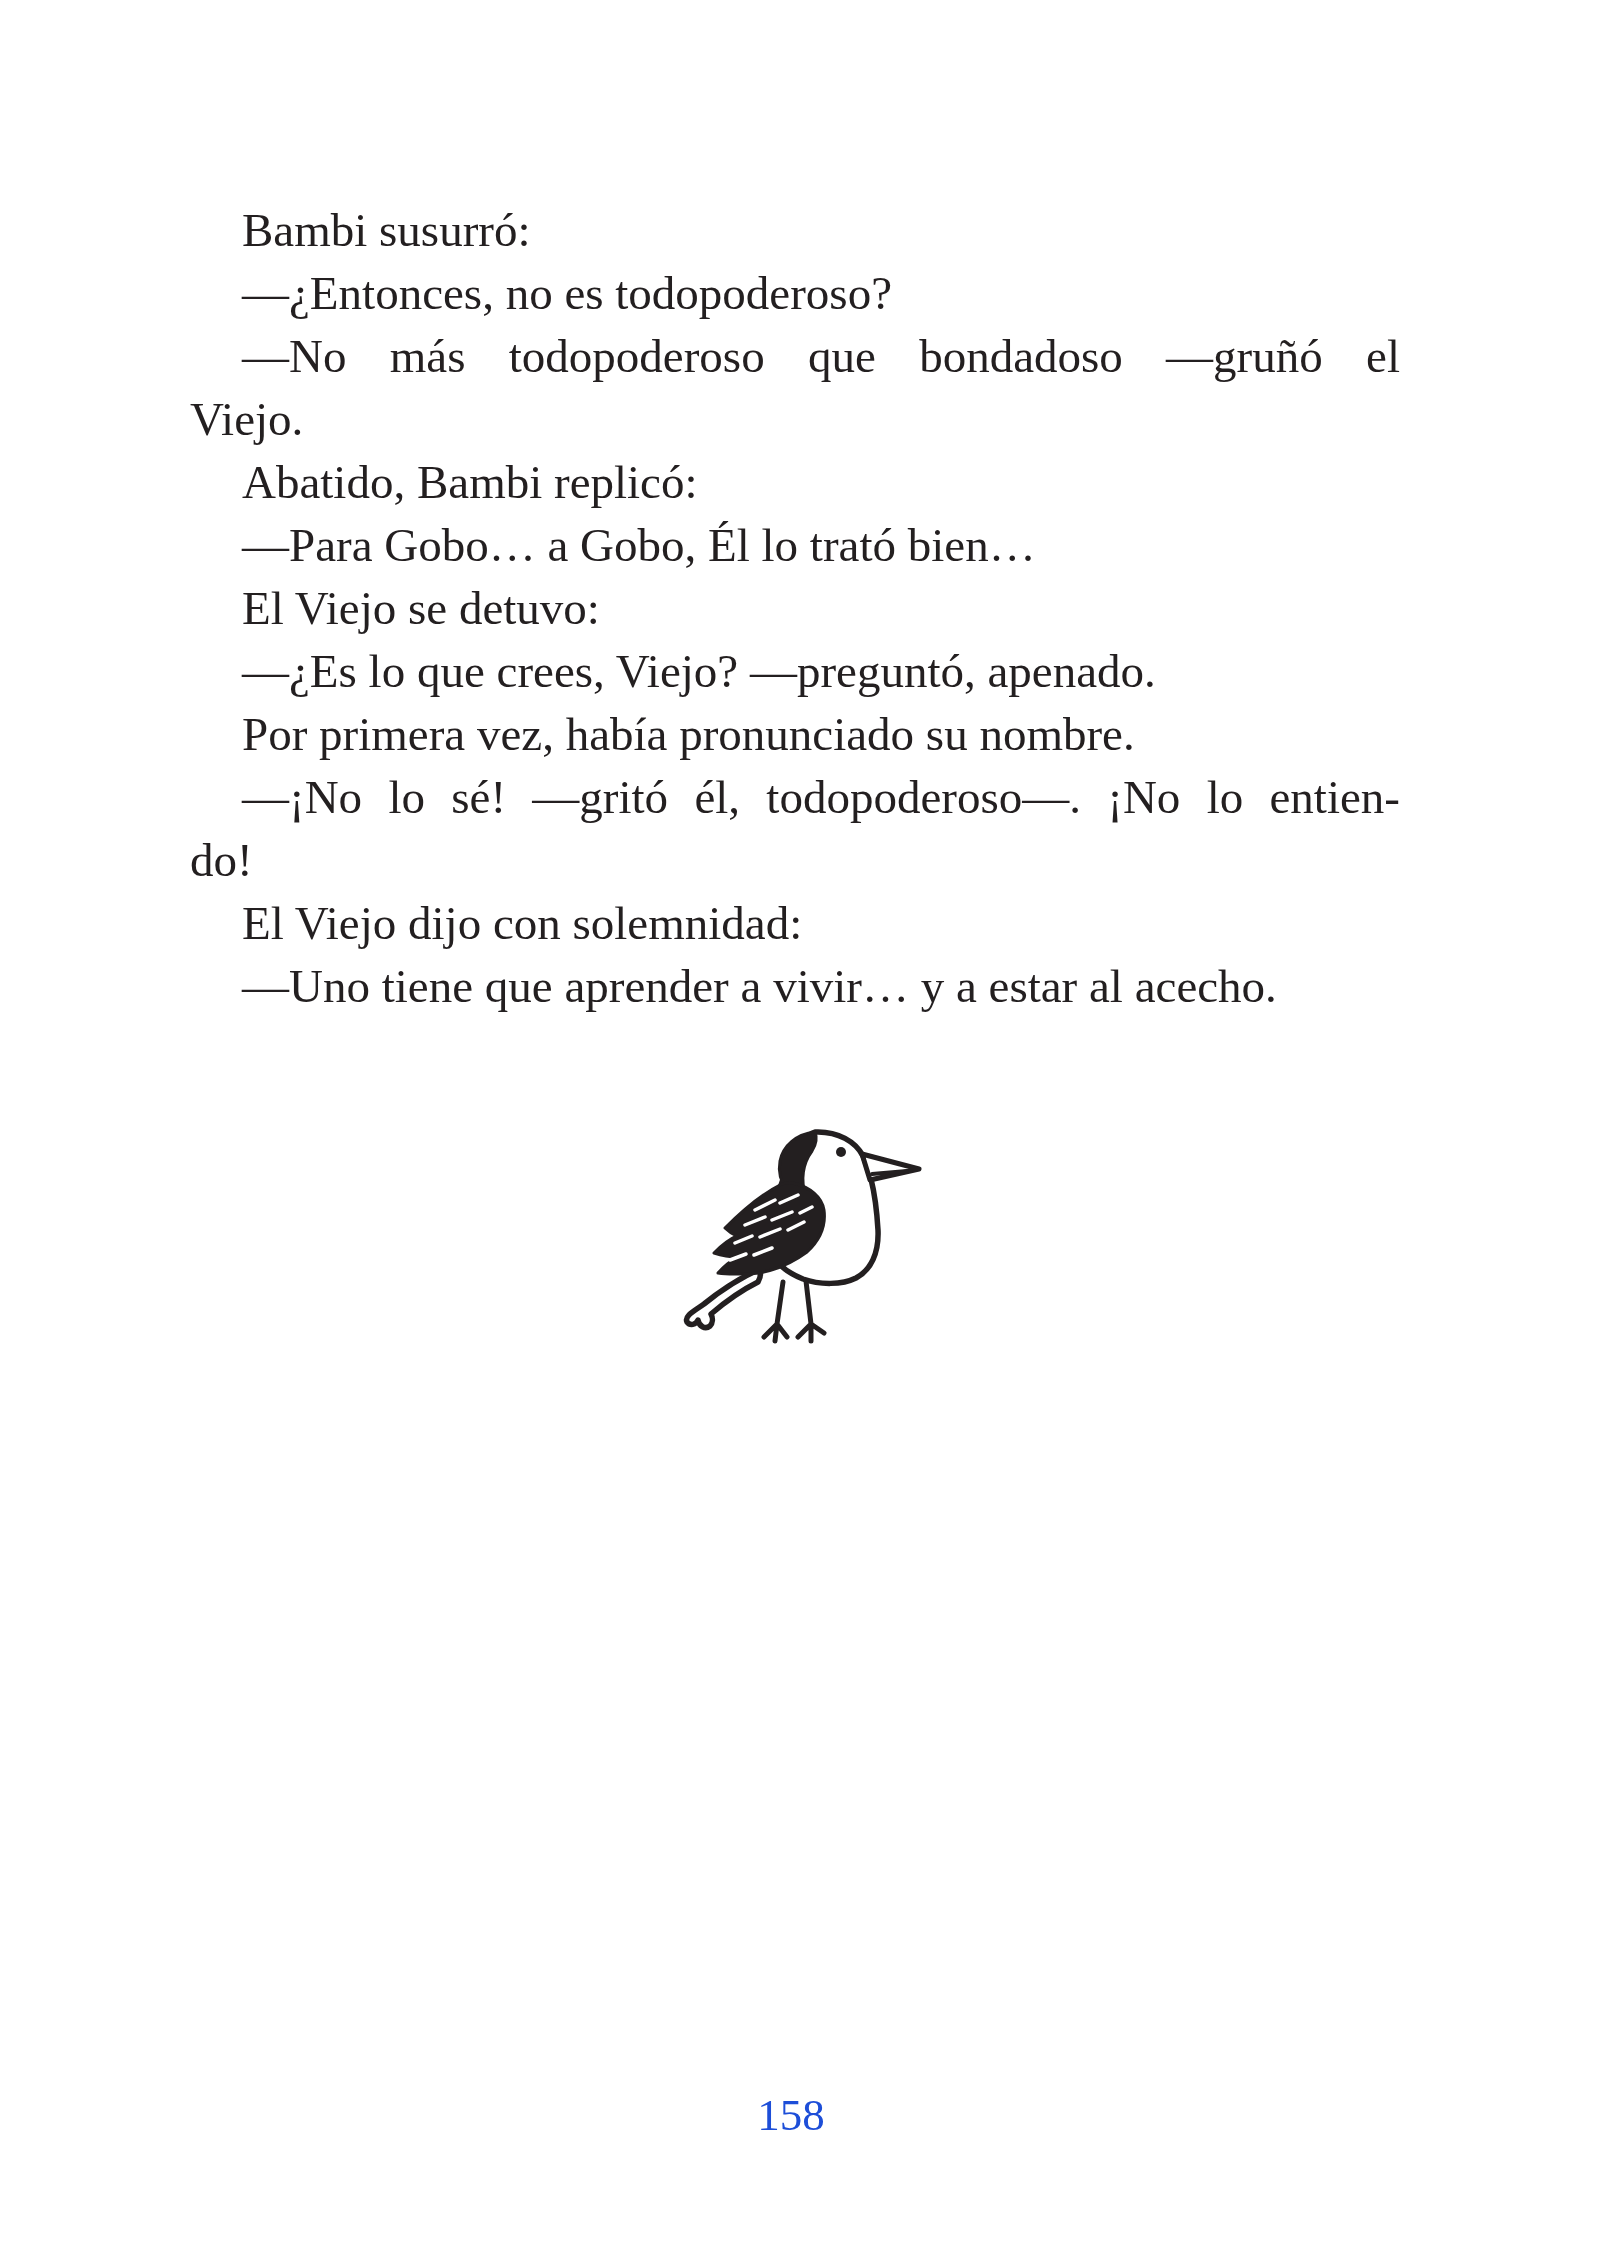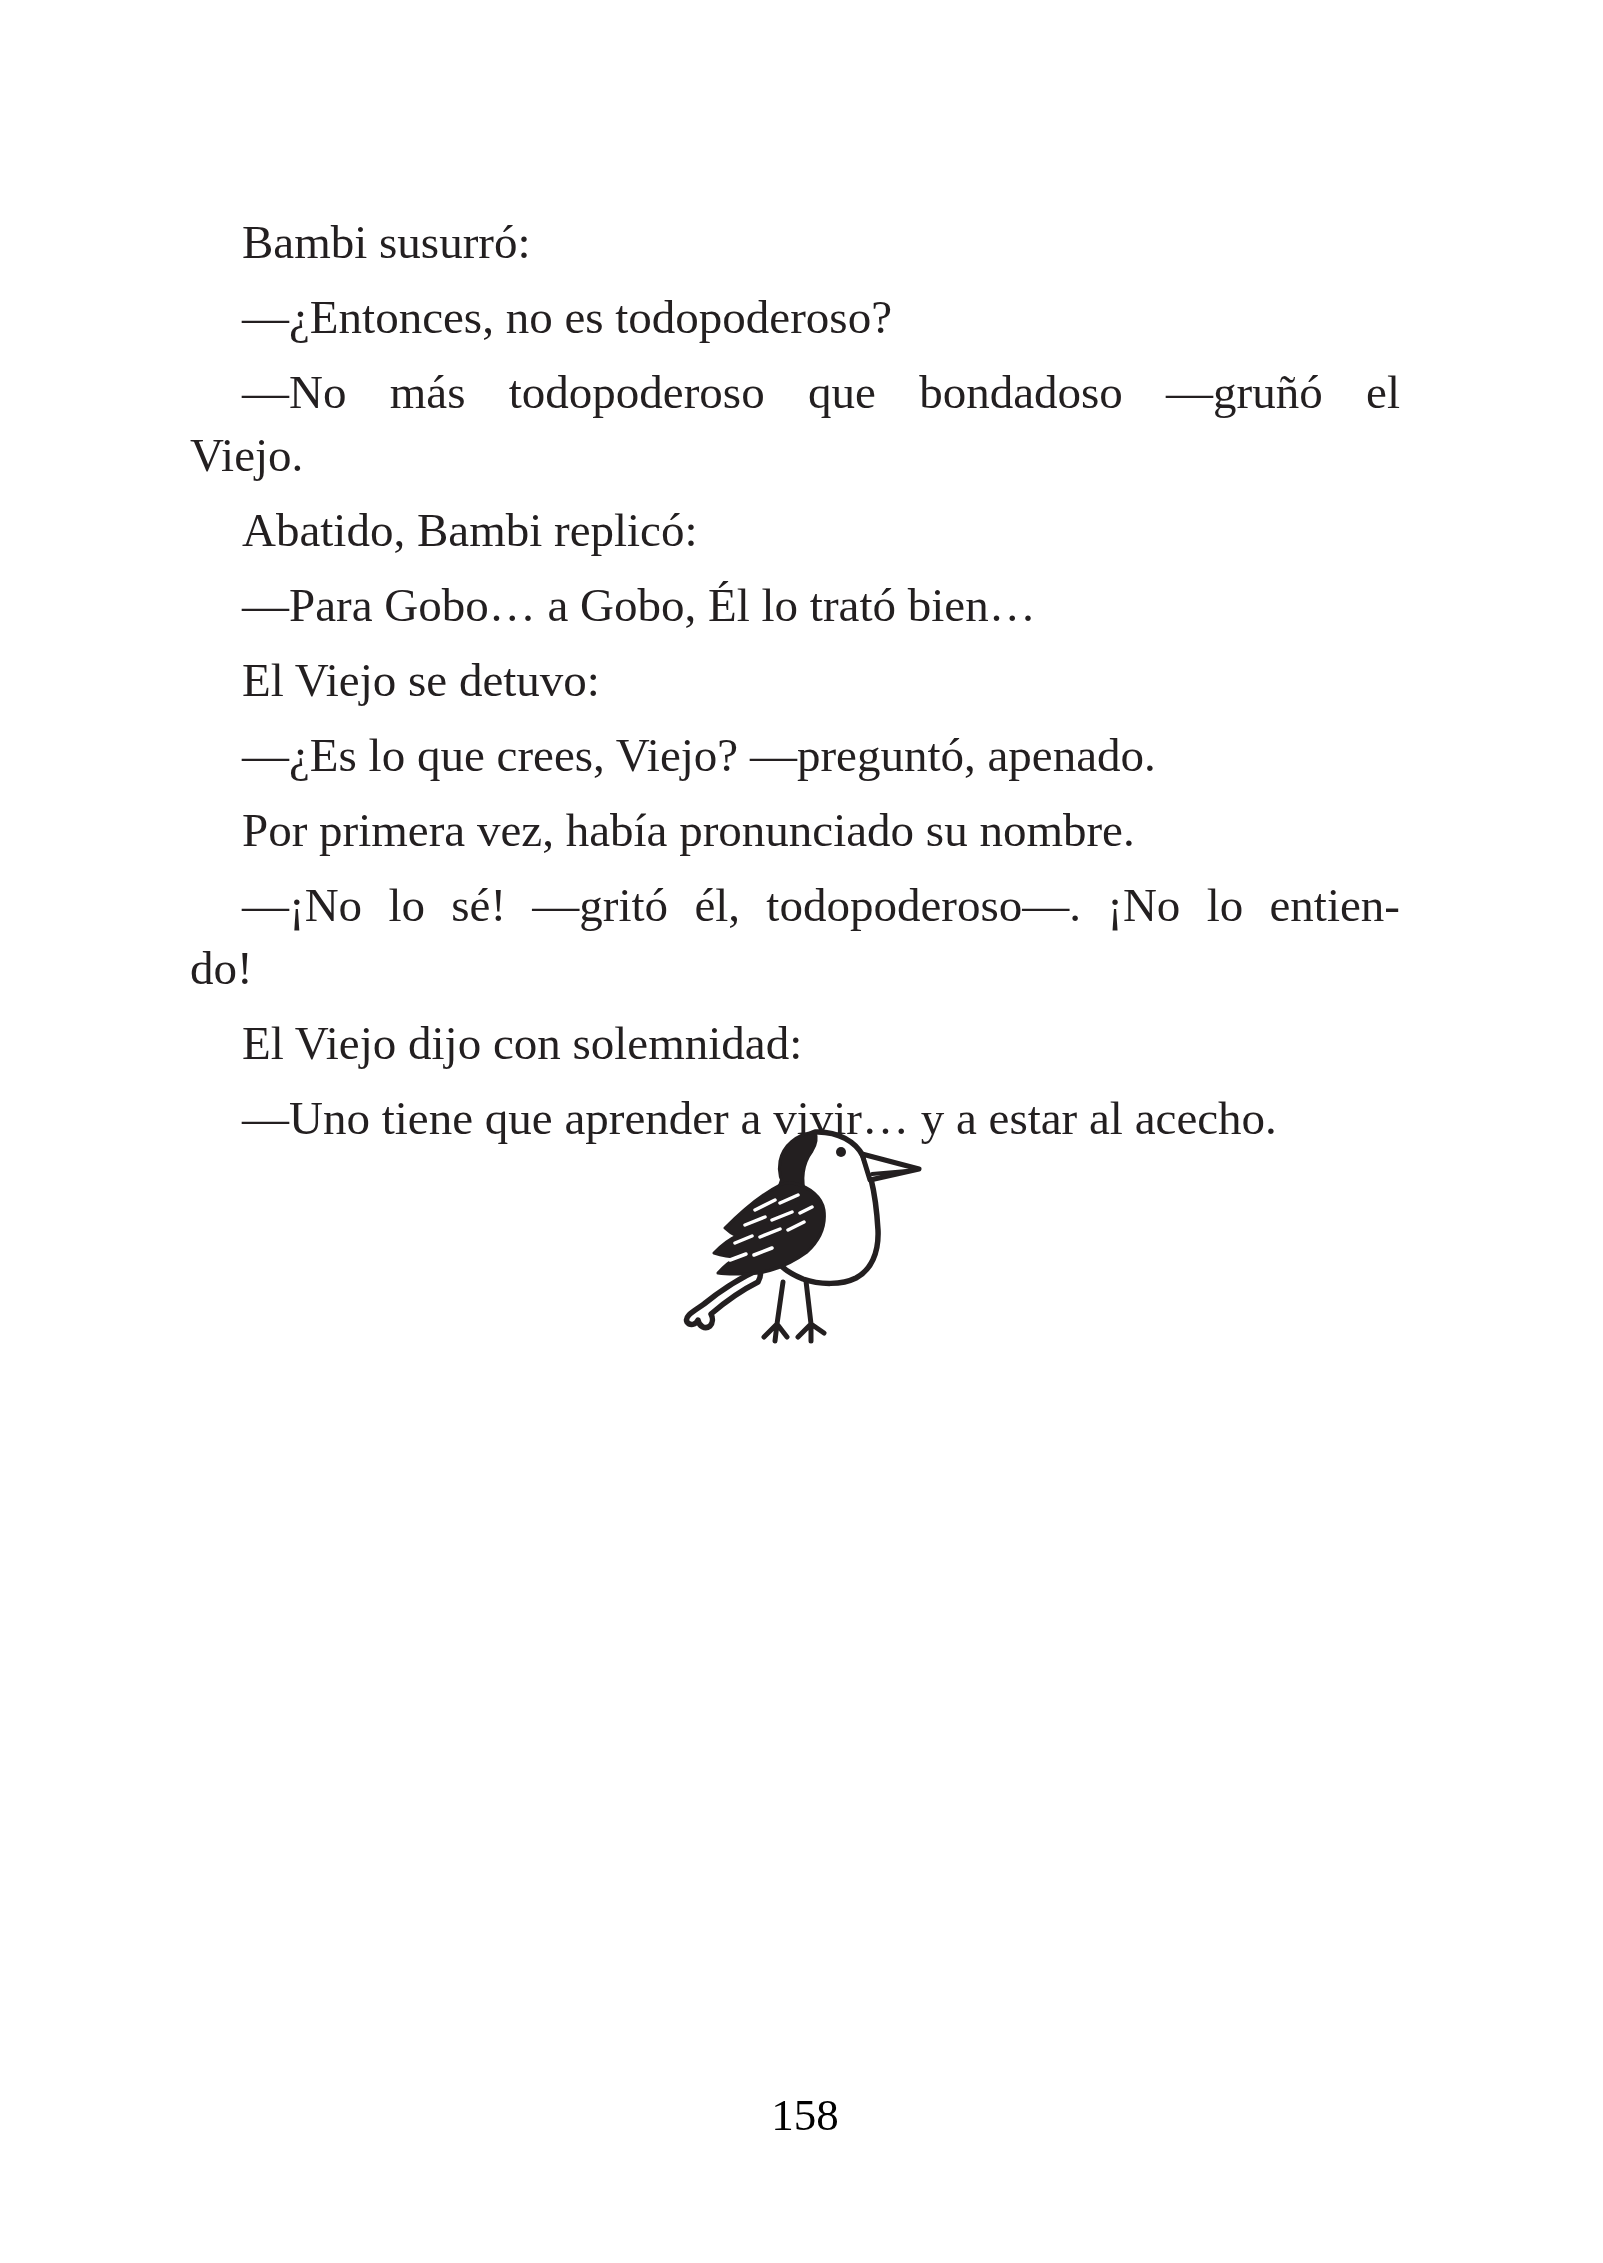--- a/index.html
+++ b/index.html
@@ -27,44 +27,43 @@
     width: 1210px;
     font-size: 47px;
     line-height: 63px;
     color: #231f20;
   }
   .line {
     white-space: nowrap;
   }
   .line.indent {
     padding-left: 52px;
-    margin-top: 12px;
   }
   .line.justify {
     white-space: normal;
     text-align: justify;
     text-align-last: justify;
     text-justify: inter-word;
   }
   .bird {
     position: absolute;
     left: 680px;
     top: 1125px;
     width: 245px;
     height: 225px;
   }
   .page-number {
     position: absolute;
-    left: 200px;
+    left: 186px;
     top: 2093px;
     width: 1210px;
     text-align: center;
     font-size: 45px;
     line-height: 1;
-    color: #000000;
+    color: #1d4ed8;
   }
 </style>
 </head>
 <body>
 
 <div class="page">
 
   <div class="text-block">
     <div class="line indent">Bambi susurró:</div>
     <div class="line indent">—¿Entonces, no es todopoderoso?</div>

